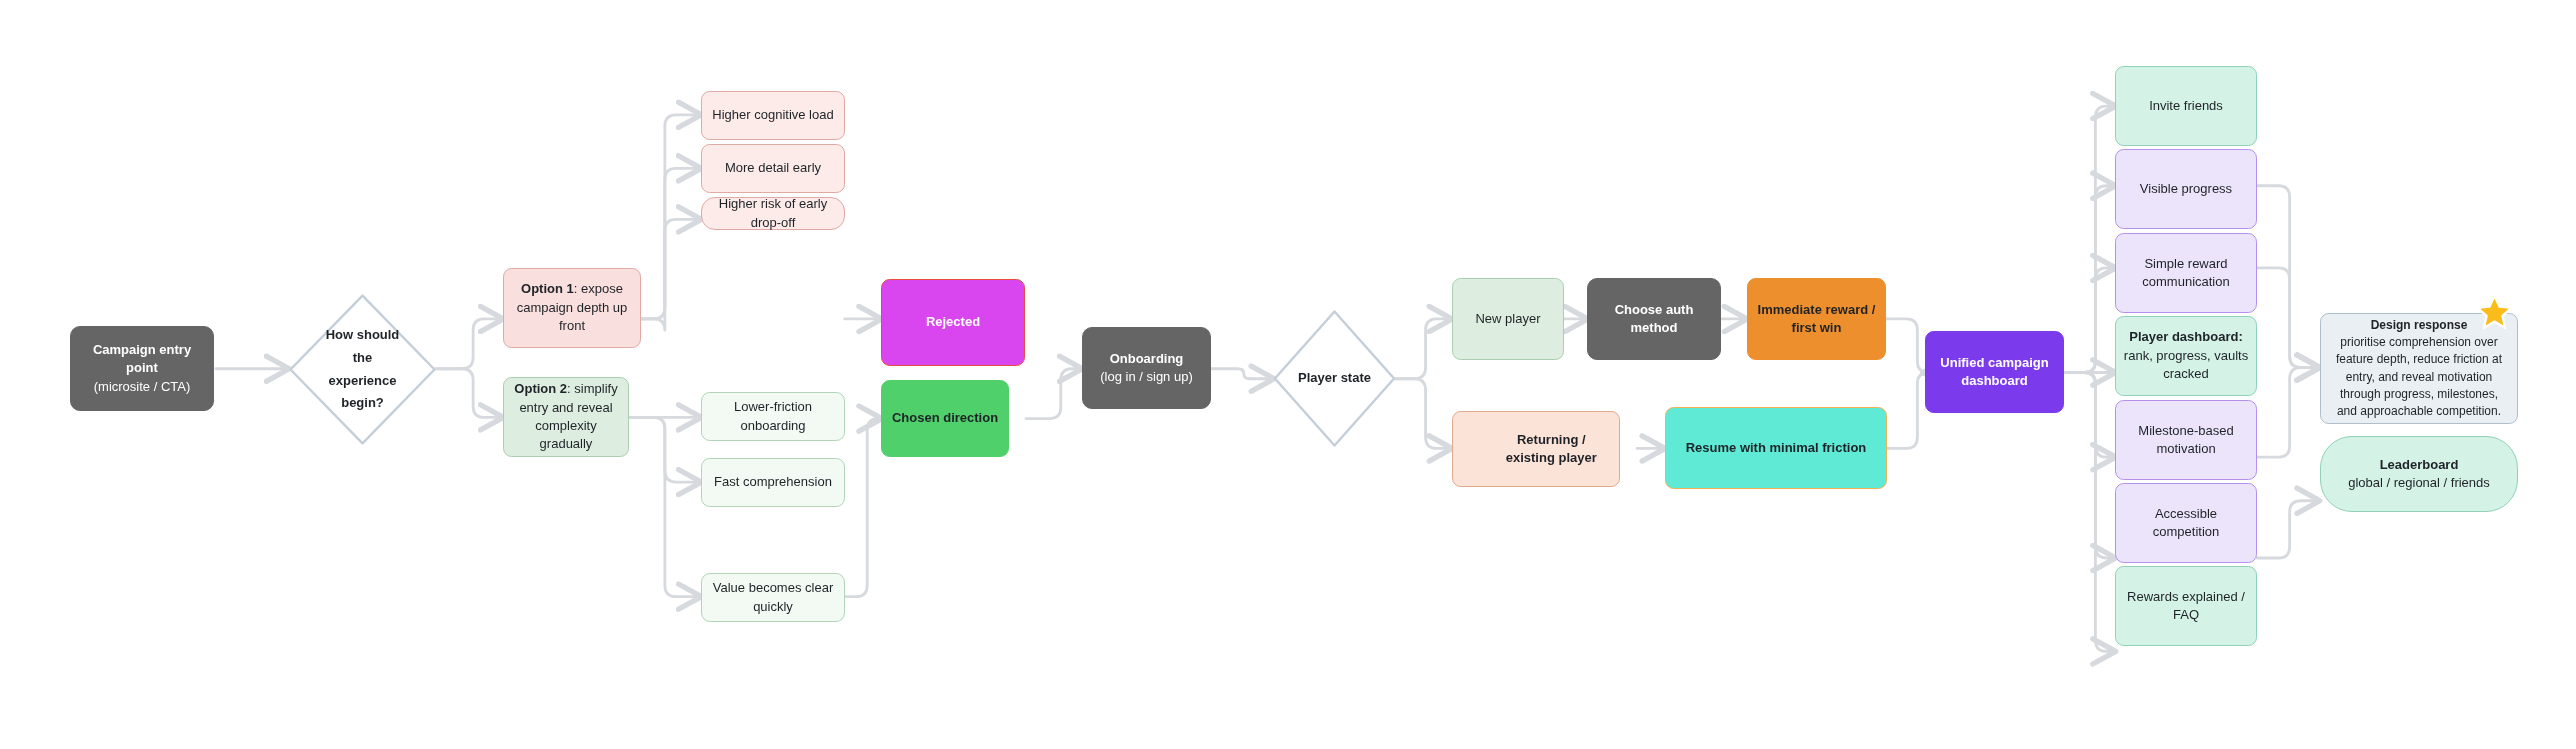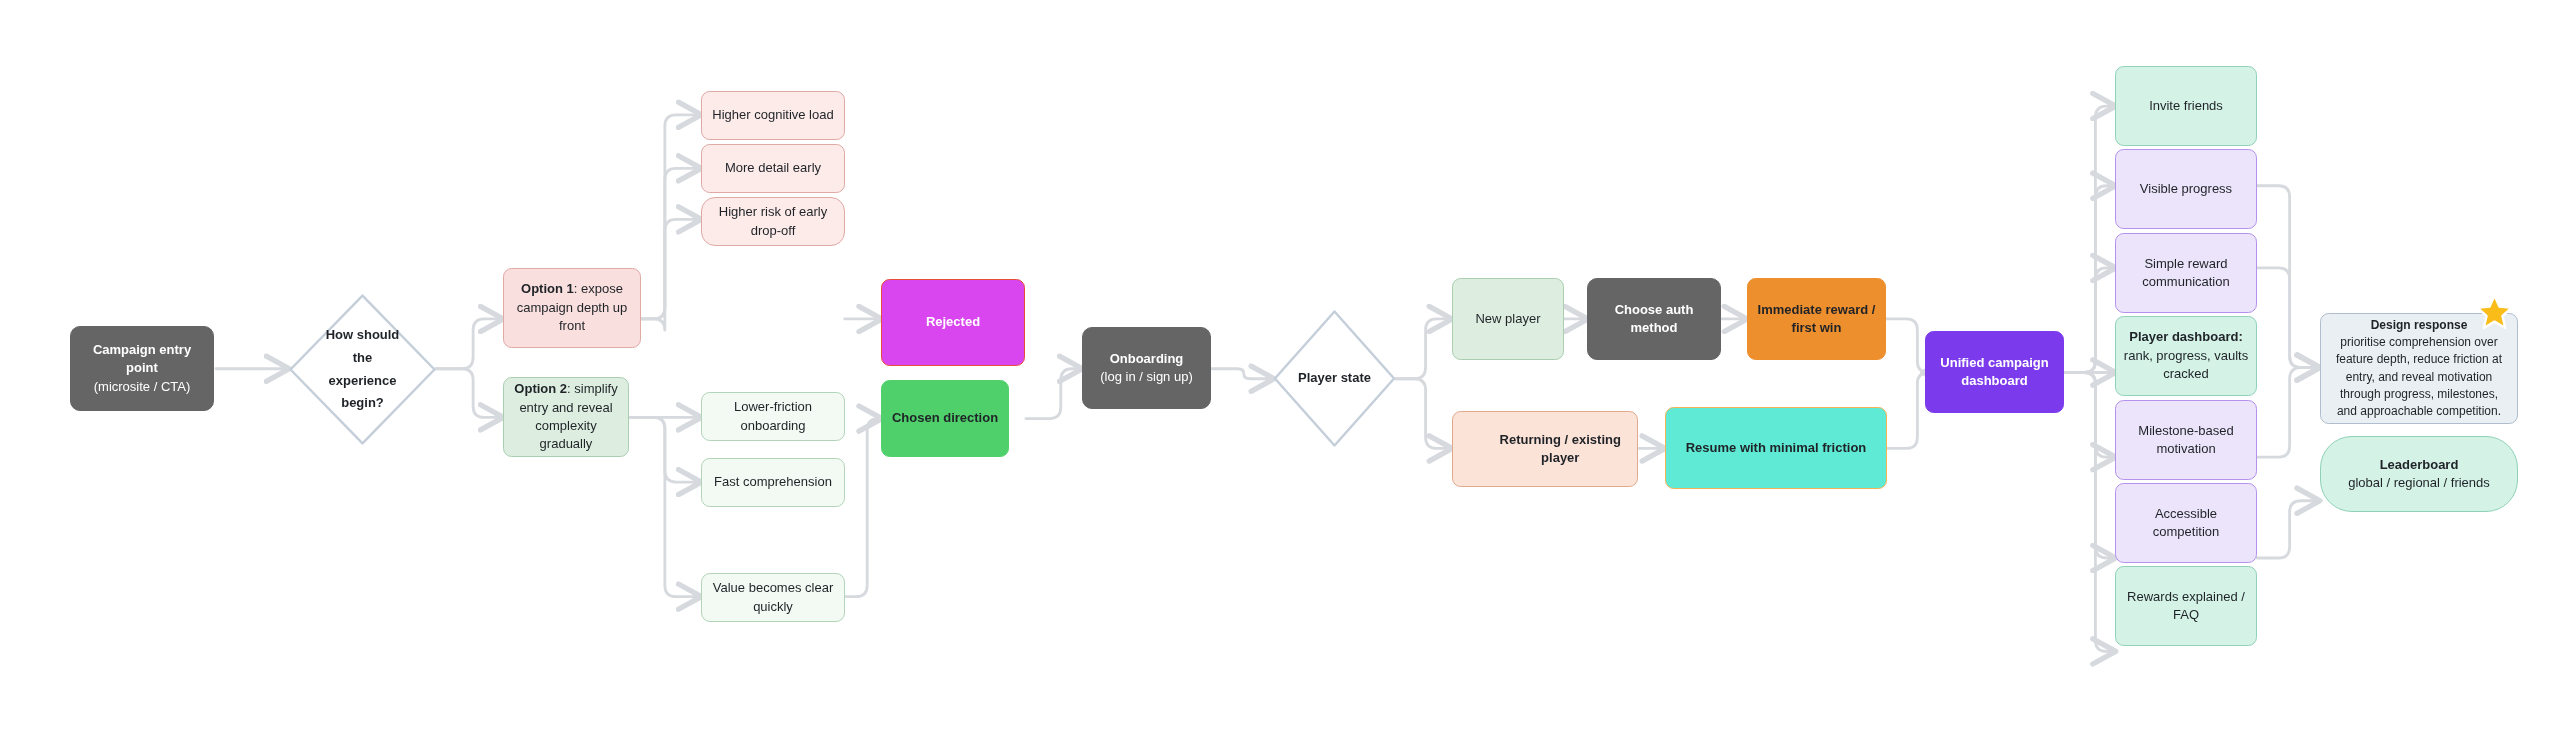--- a/index.html
+++ b/index.html
@@ -196,21 +196,21 @@
       <b>Option 2</b><span>: simplify entry and reveal complexity gradually</span>
     </span>
   </div>
 
   <div class="node n-pink-pale" style="left:701px; top:91px; width:144px; height:49px;">
     <span class="txt">Higher cognitive load</span>
   </div>
   <div class="node n-pink-pale" style="left:701px; top:144px; width:144px; height:49px;">
     <span class="txt">More detail early</span>
   </div>
-  <div class="node n-pink-pale" style="left:701px; top:197px; width:144px; height:49px;border-radius:14px;">
+  <div class="node n-pink-pale" style="left:701px; top:197px; width:144px; height:33px;border-radius:14px;">
     <span class="txt">Higher risk of early drop-off</span>
   </div>
 
   <div class="node n-green-pale" style="left:701px; top:392px; width:144px; height:49px;">
     <span class="txt">Lower-friction onboarding</span>
   </div>
   <div class="node n-green-pale" style="left:701px; top:458px; width:144px; height:49px;">
     <span class="txt">Fast comprehension</span>
   </div>
   <div class="node n-green-pale" style="left:701px; top:573px; width:144px; height:49px;border-radius:9px;">
@@ -236,21 +236,21 @@
     <svg width="125" height="139" viewBox="0 0 200 224" xmlns="http://www.w3.org/2000/svg">
       <polygon points="100,4 196,112 100,220 4,112" fill="#ffffff" stroke="#c5cfda" stroke-width="4" stroke-linejoin="round"></polygon>
     </svg>
     <div class="diamond-label">Player state</div>
   </div>
 
   <div class="node n-green-soft" style="left:1452px; top:278px; width:112px; height:82px;">
     <span class="txt">New player</span>
   </div>
 
-  <div class="node n-peach" style="left:1452px; top:411px; width:186px; height:76px;padding-left:38px;">
+  <div class="node n-peach" style="left:1452px; top:411px; width:168px; height:76px;padding-left:38px;">
     <span class="txt">Returning / existing player</span>
   </div>
 
   <div class="node n-dark" style="left:1587px; top:278px; width:134px; height:82px;">
     <span class="txt">Choose auth method</span>
   </div>
 
   <div class="node n-orange" style="left:1747px; top:278px; width:139px; height:82px;">
     <span class="txt">Immediate reward / first win</span>
   </div>

